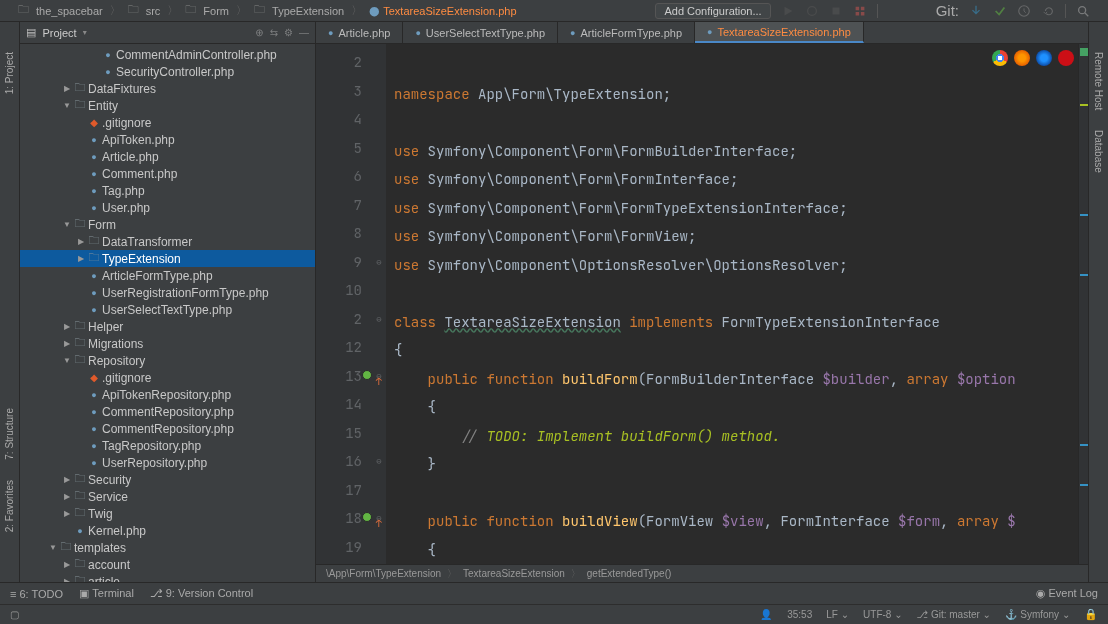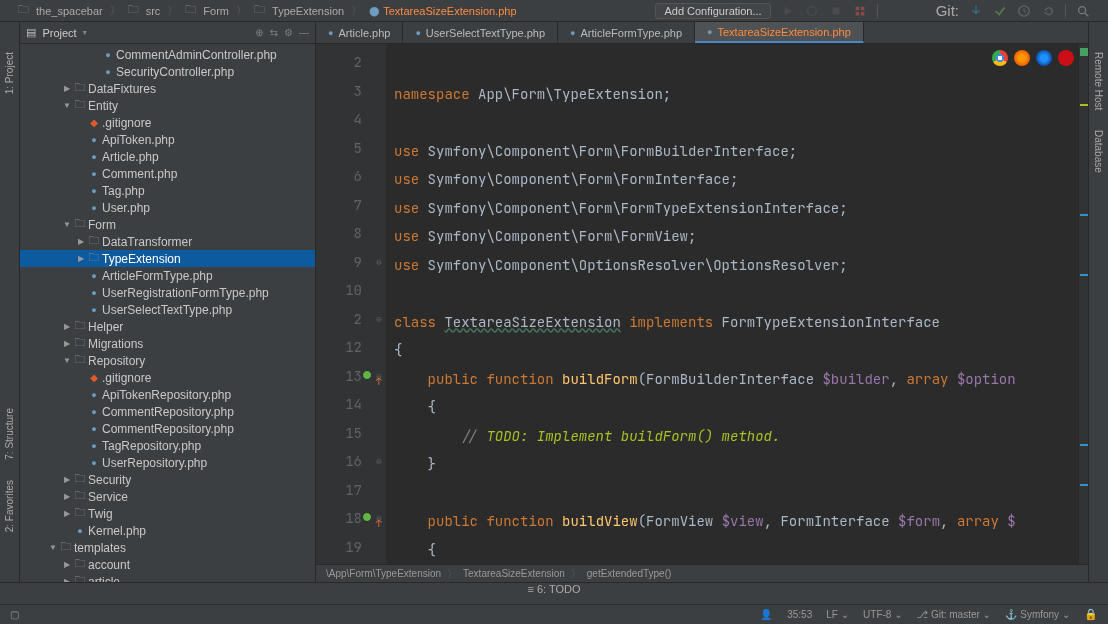--- a/index.html
+++ b/index.html
@@ -188,21 +188,20 @@
 .bottombar {
   height: 22px;
   background: #3c3f41;
   border-top: 1px solid #282828;
   display: flex;
   align-items: center;
   padding: 0 10px;
   font-size: 11px;
   color: #aaa;
   gap: 16px;
-  flex-direction: column;
 }
 .bottombar .spacer { flex: 1; }
 
 .statusbar {
   height: 20px;
   background: #3c3f41;
   border-top: 1px solid #2d2d2d;
   display: flex;
   align-items: center;
   padding: 0 10px;

